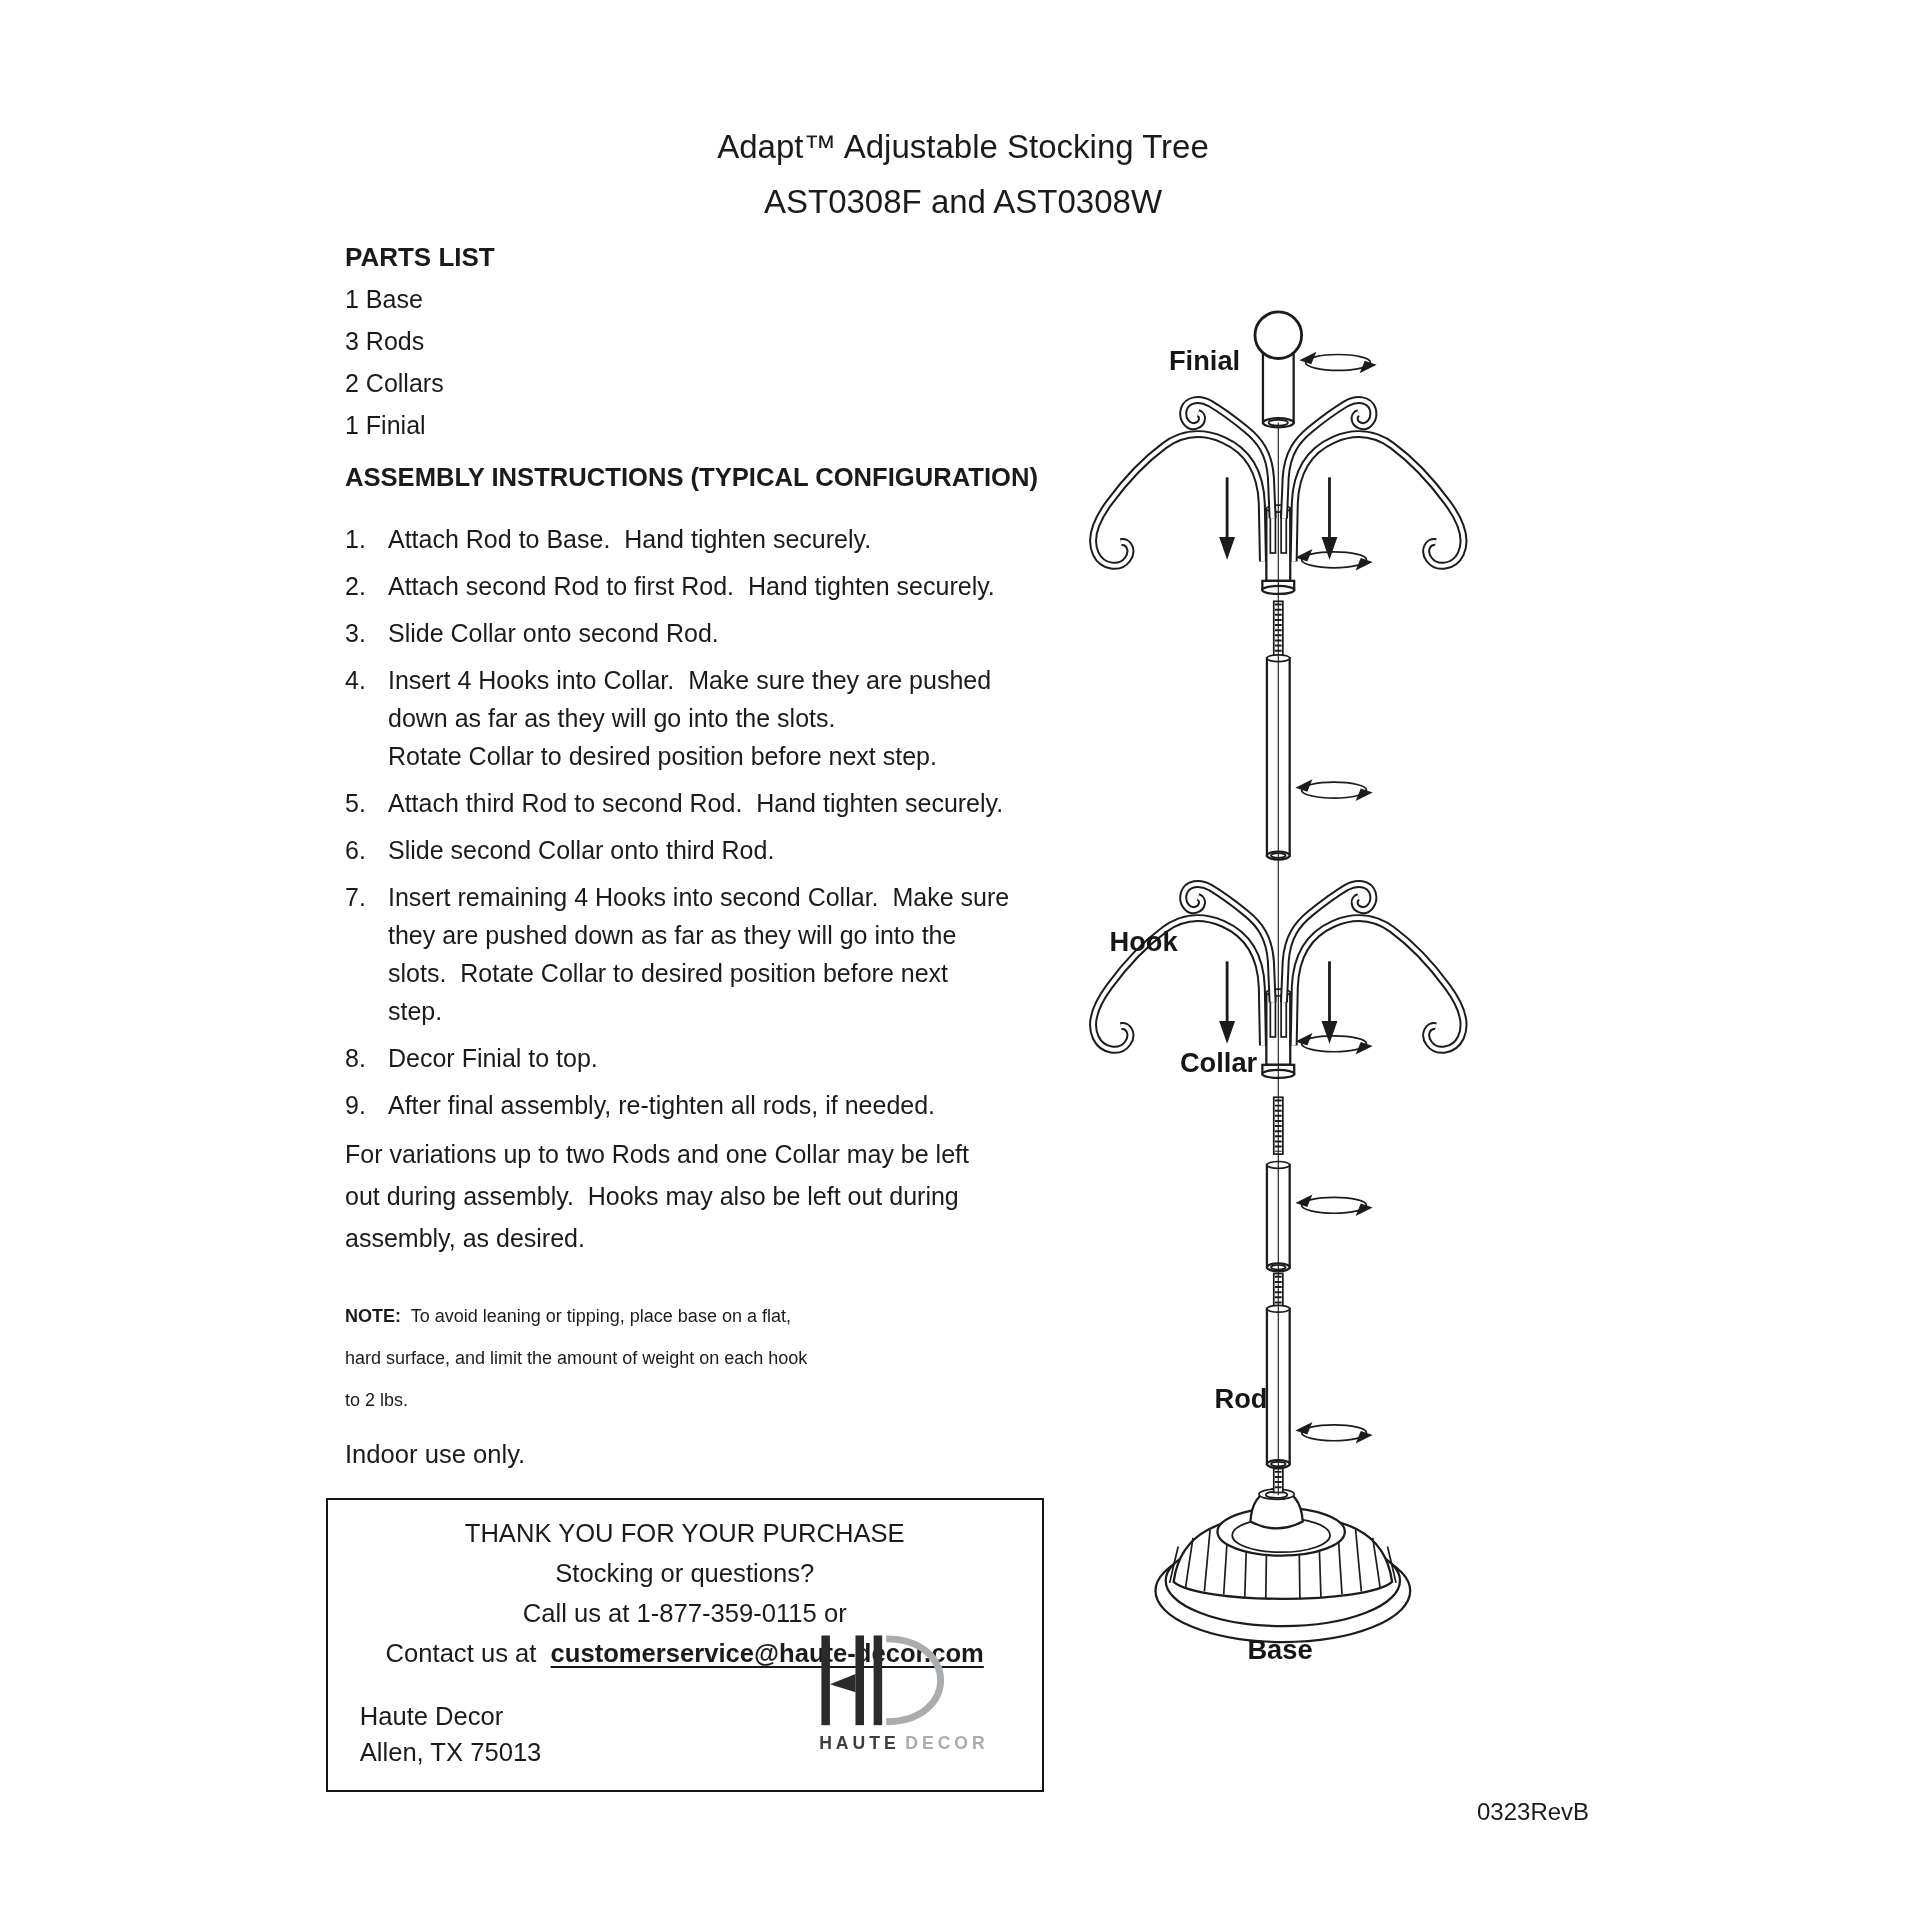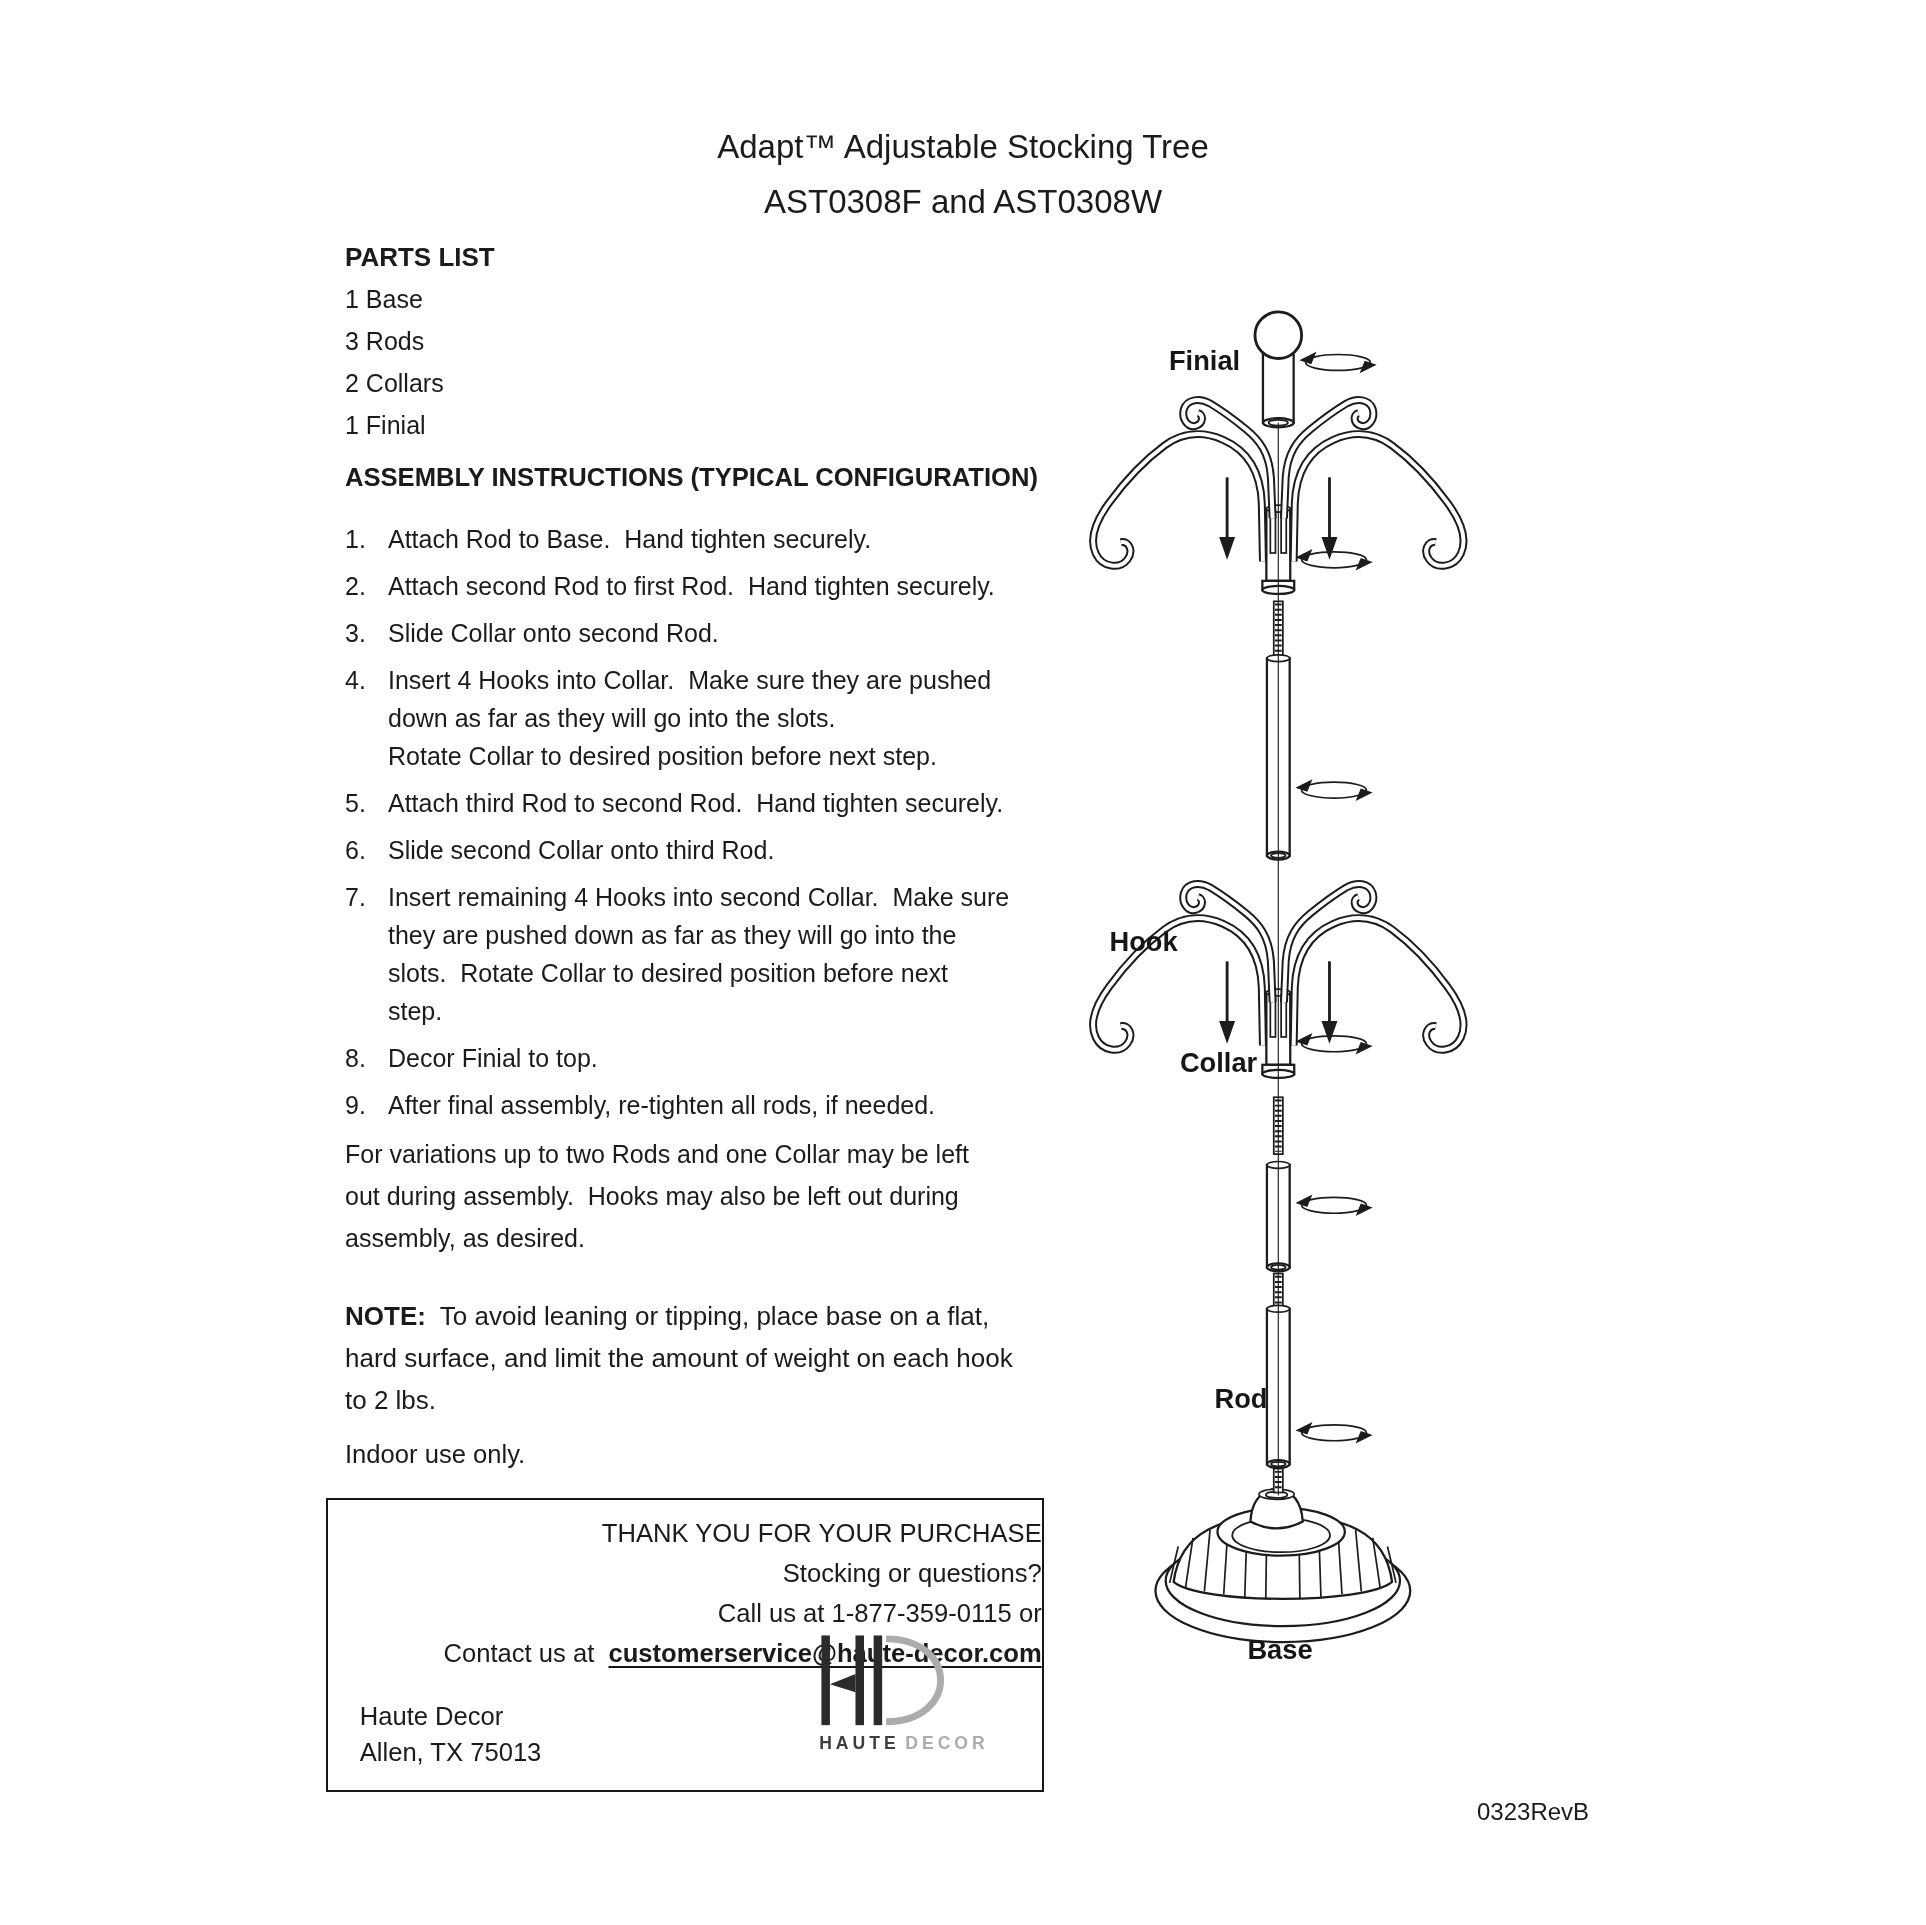--- a/index.html
+++ b/index.html
@@ -8,27 +8,27 @@
   .title-block{position:absolute;top:119px;left:0;width:1926px;text-align:center;font-weight:400;font-size:33px;line-height:55px;}
 
   .left-col{position:absolute;left:345px;top:236px;width:779px;}
   .parts-heading{font-weight:700;font-size:26px;line-height:42px;}
   .part-item{font-size:25px;line-height:42px;}
   .asm-heading{font-weight:700;font-size:25.6px;line-height:42px;margin-top:10.2px;margin-bottom:21.6px;}
   .step{display:flex;margin-bottom:9px;font-size:25px;line-height:38px;}
   .step-num{width:43px;flex:0 0 43px;}
   .step-text{white-space:pre;}
   .para{font-size:25px;line-height:42px;margin-top:4px;white-space:pre;}
-  .note{font-size:26px;line-height:42px;margin-top:36px;}
+  .note{font-size:18px;line-height:42px;margin-top:36px;}
   .note-label{font-weight:700;}
   .note-text{white-space:pre;}
   .indoor{font-weight:400;font-size:25.6px;line-height:42px;margin-top:12px;}
 
   .contact-box{position:relative;margin-top:23px;margin-left:-19.3px;width:714px;border:2.8px solid #161616;padding:13.7px 0 19.3px;}
-  .cline{font-size:25.6px;line-height:40px;text-align:right;}
+  .cline{font-size:25.6px;line-height:40px;text-align:center;}
   .email{text-decoration:underline;text-decoration-thickness:2.3px;text-underline-offset:4px;font-weight:700;text-decoration-color:#161616;}
   .address{margin-top:25px;padding-left:32px;font-size:25.6px;line-height:36px;}
   .logo{position:absolute;right:48px;bottom:33px;}
 
   .rev{position:absolute;left:1477px;top:1798px;font-size:24px;}
 
   #diagram{position:absolute;left:1024px;top:284px;width:603px;height:1399px;}
   .s4{fill:#ffffff;stroke:#1c1c1c;stroke-width:4;}
   .s5{fill:#ffffff;stroke:#1c1c1c;stroke-width:5;}
   .s3{fill:none;stroke:#1c1c1c;stroke-width:3;}

